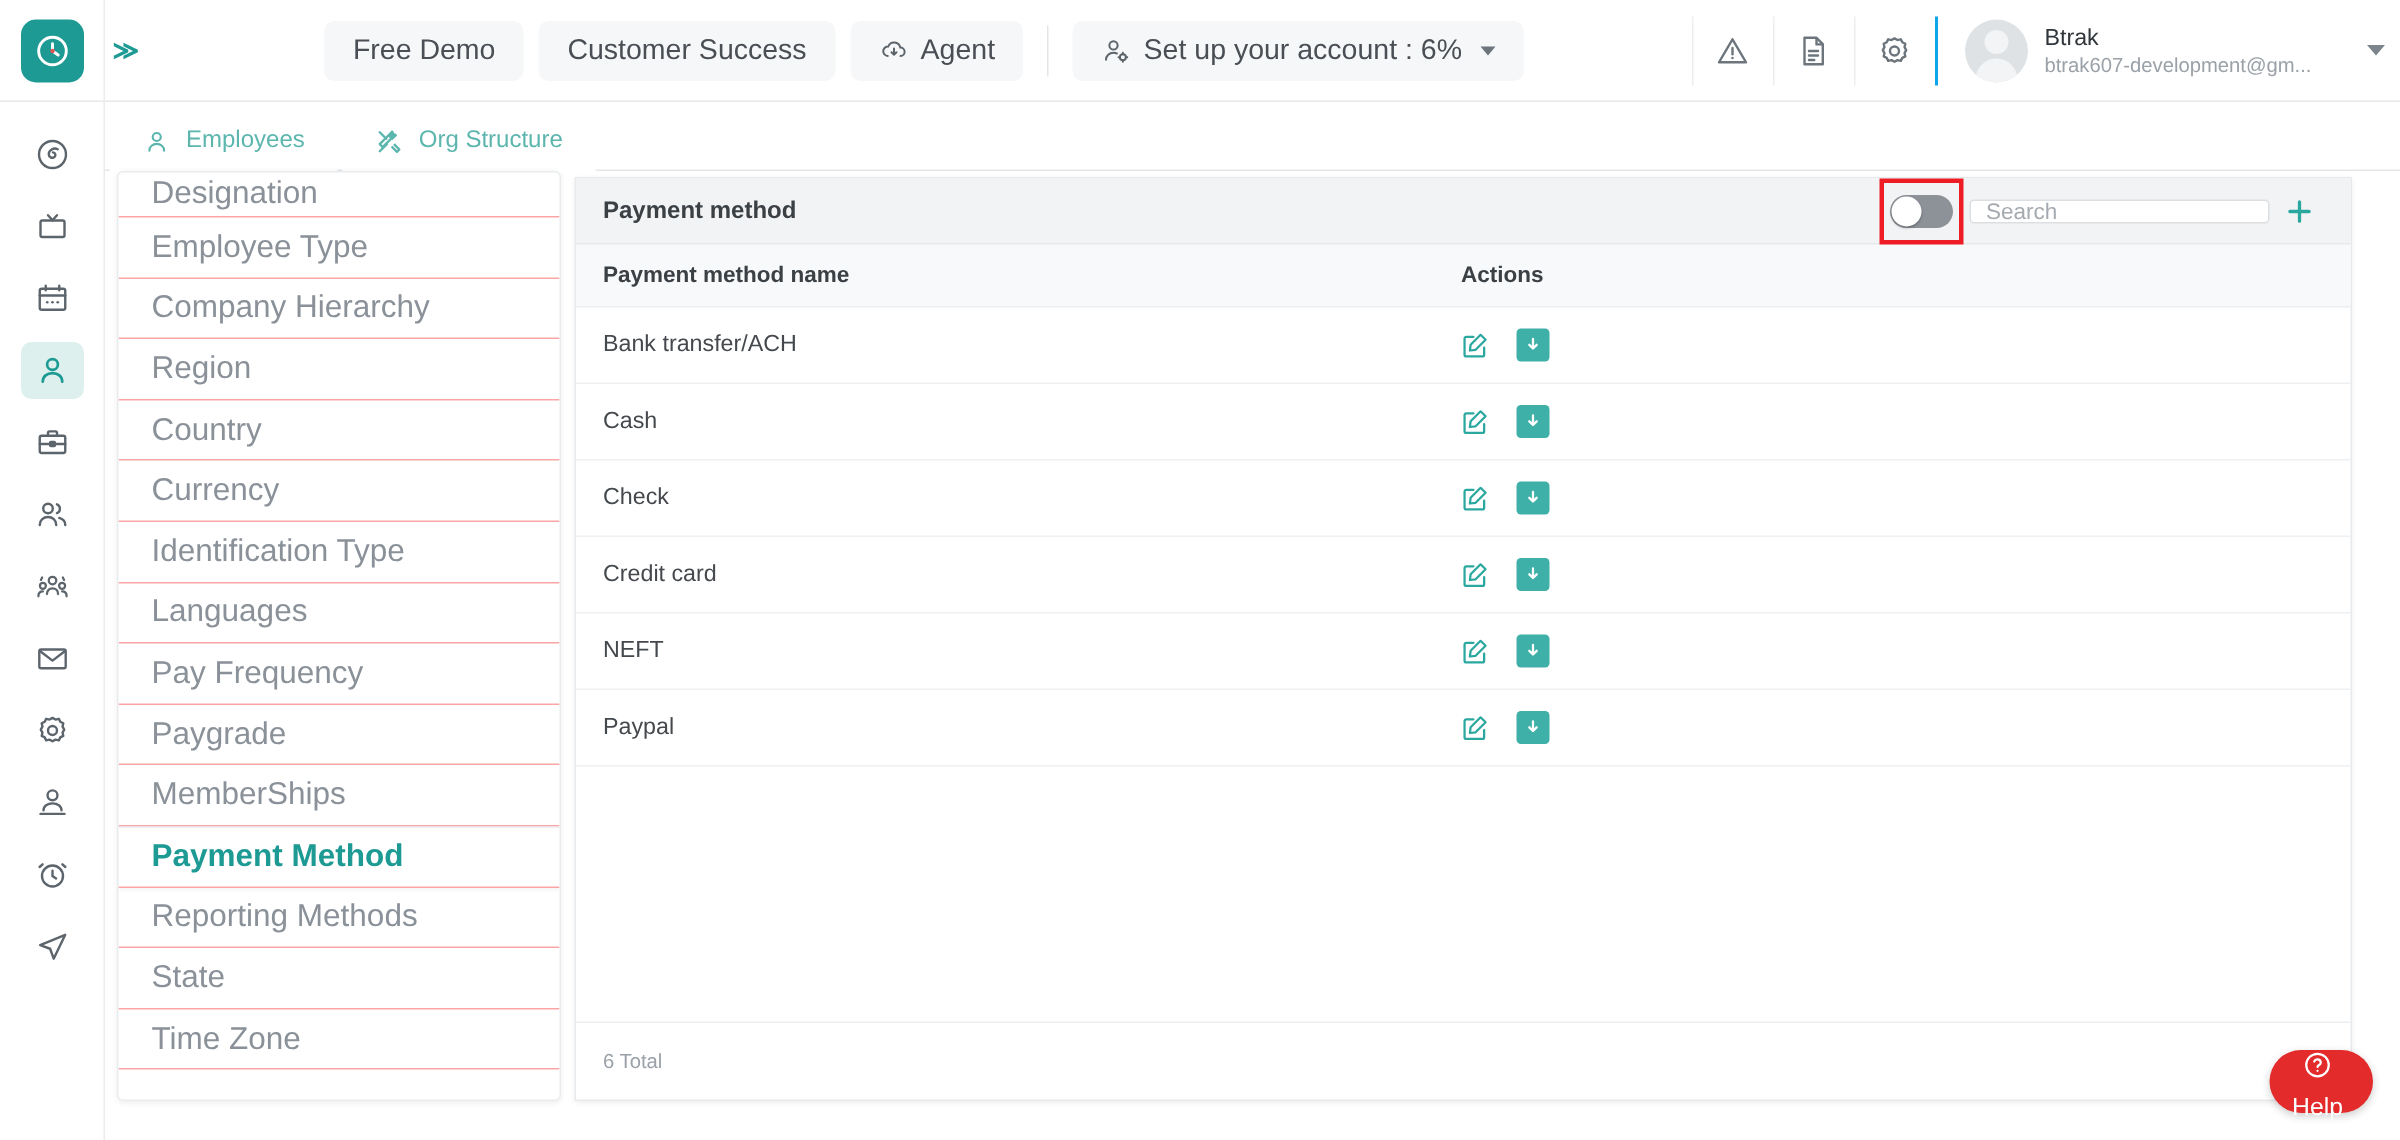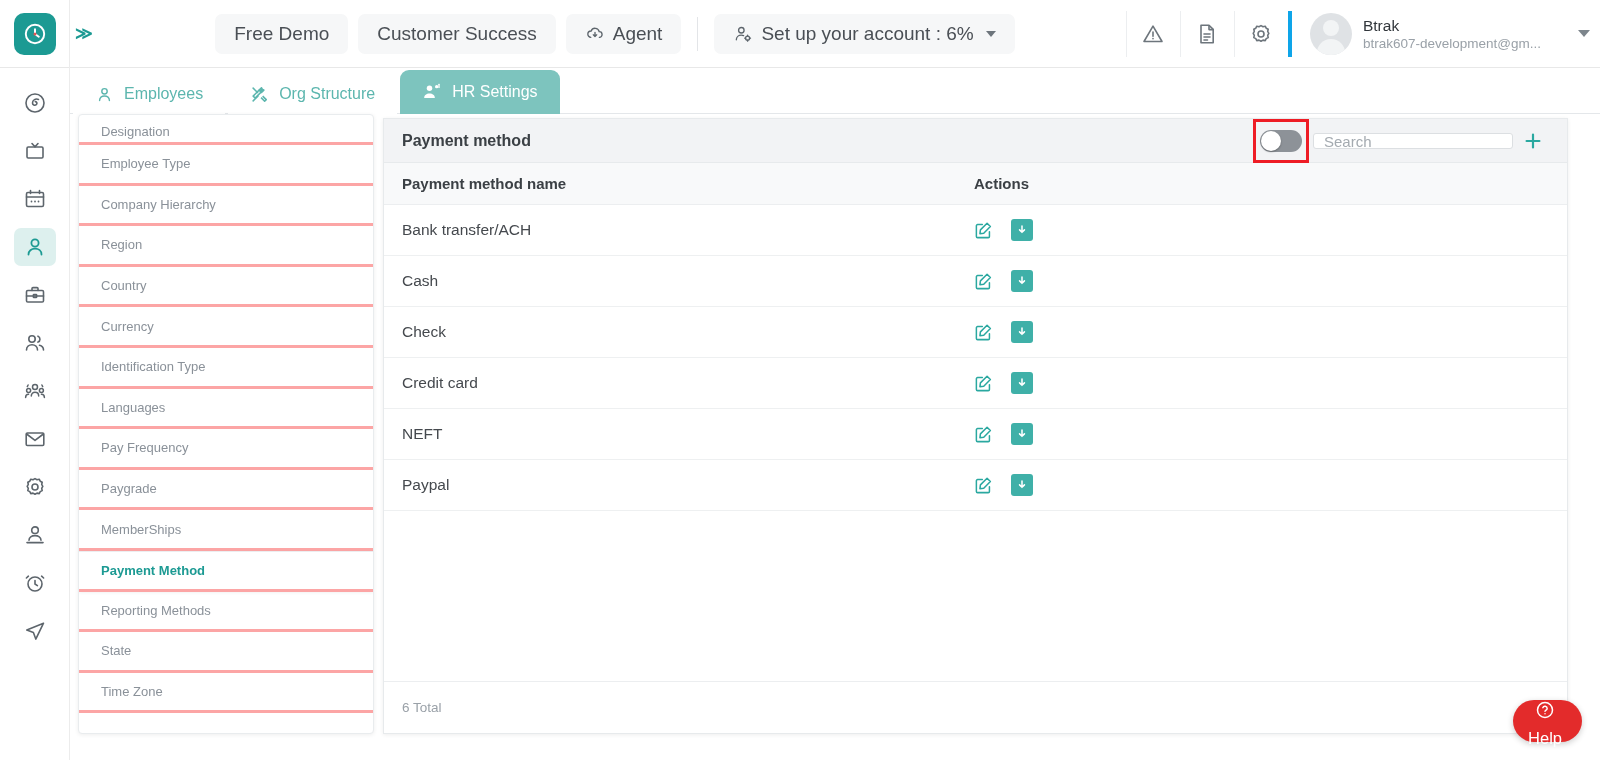--- a/index.html
+++ b/index.html
@@ -47,21 +47,21 @@
   .top-divider { width: 1px; height: 34px; background: #e3e5e8; margin: 0 6px; }
   .top-icons { display: flex; align-items: center; flex: none; }
   .top-icon-btn {
     width: 54px; height: 46px;
     display: flex; align-items: center; justify-content: center;
     border-left: 1px solid #eceef0;
     cursor: pointer;
   }
   .user-box {
     display: flex; align-items: center; gap: 11px;
-    padding: 0 10px 0 18px; border-left: 4px solid #0ea5e9; height: 46px;
+    padding: 0 10px 0 18px; border-left: 2px solid #0ea5e9; height: 46px;
     cursor: pointer;
   }
   .avatar {
     width: 42px; height: 42px; border-radius: 50%;
     background: #dfe2e5; flex: none; overflow: hidden; position: relative;
   }
   .avatar::before {
     content: ""; position: absolute; left: 50%; top: 7px;
     transform: translateX(-50%);
     width: 16px; height: 16px; border-radius: 50%; background: #f2f4f5;
@@ -121,22 +121,22 @@
     width: 296px; height: 620px;
     background: #ffffff;
     border: 1px solid #e9ecee;
     border-radius: 4px;
     box-shadow: 0 1px 4px rgba(0,0,0,0.07);
     overflow: hidden;
   }
   .settings-item {
     height: 40.6px; padding: 0 22px;
     display: flex; align-items: center;
-    font-size: 13px; color: #8a9199;
-    border-bottom: 3px solid #fca5a5;
+    font-size: 21px; color: #8a9199;
+    border-bottom: 1px solid #fca5a5;
     cursor: pointer;
   }
   .settings-item.first { height: 30px; align-items: flex-end; padding-bottom: 3px; }
   .settings-item.selected {
     color: #1c9a93; font-weight: 600;
     border-top: 1px solid #eceef0;
     box-shadow: 0 1px 3px rgba(0,0,0,0.05);
   }
 
   
@@ -449,31 +449,20 @@
       <svg width="19" height="19" viewBox="0 0 24 24" fill="none" stroke="currentColor" stroke-width="2">
         <path d="M14.5 3.5l-3 3 3 3 3-3a4 4 0 0 1-3-3z" fill="currentColor" stroke-linejoin="round"></path>
         <path d="M11.5 6.5L4 14l2.5 2.5L14 9" stroke-linejoin="round"></path>
         <path d="M4 4l5.5 5.5M4 20l6-6" stroke-linecap="round"></path>
         <path d="M16 14l4.5 4.5-2 2L14 16" stroke-linejoin="round"></path>
       </svg>
     </span>
     <span>Org Structure</span>
   </div>
 
-  <div class="tab active">
-    <span style="display:flex">
-      <svg width="20" height="20" viewBox="0 0 24 24" fill="currentColor">
-        <circle cx="9" cy="7.6" r="3.3"></circle>
-        <path d="M2.6 19.2c0-3.4 2.8-5.4 6.4-5.4s6.4 2 6.4 5.4z"></path>
-        <circle cx="17.6" cy="5.6" r="2"></circle>
-        <rect x="19.6" y="2.2" width="1.6" height="5" rx="0.6"></rect>
-      </svg>
-    </span>
-    <span>HR Settings</span>
-  </div>
 
 </div>
 
 <div class="settings-card">
   <div class="settings-item first">
     <span>Designation</span>
   </div>
   <div class="settings-item">
     <span>Employee Type</span>
   </div>

